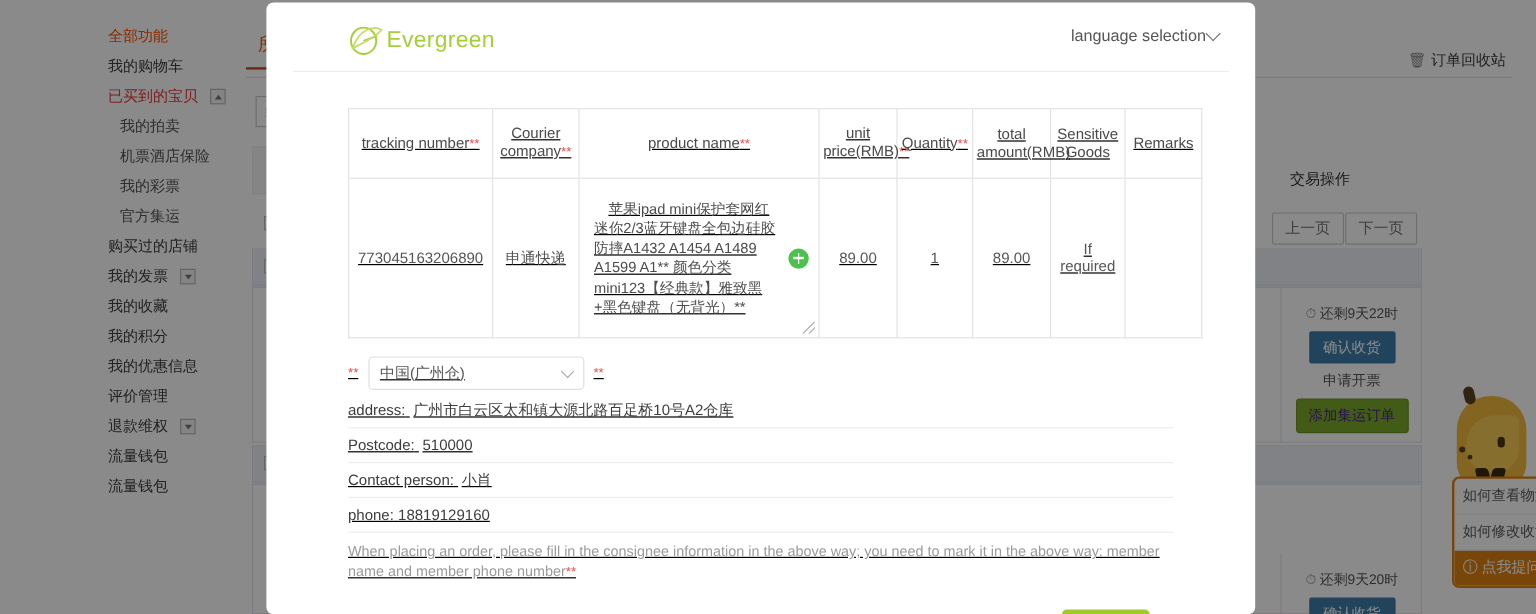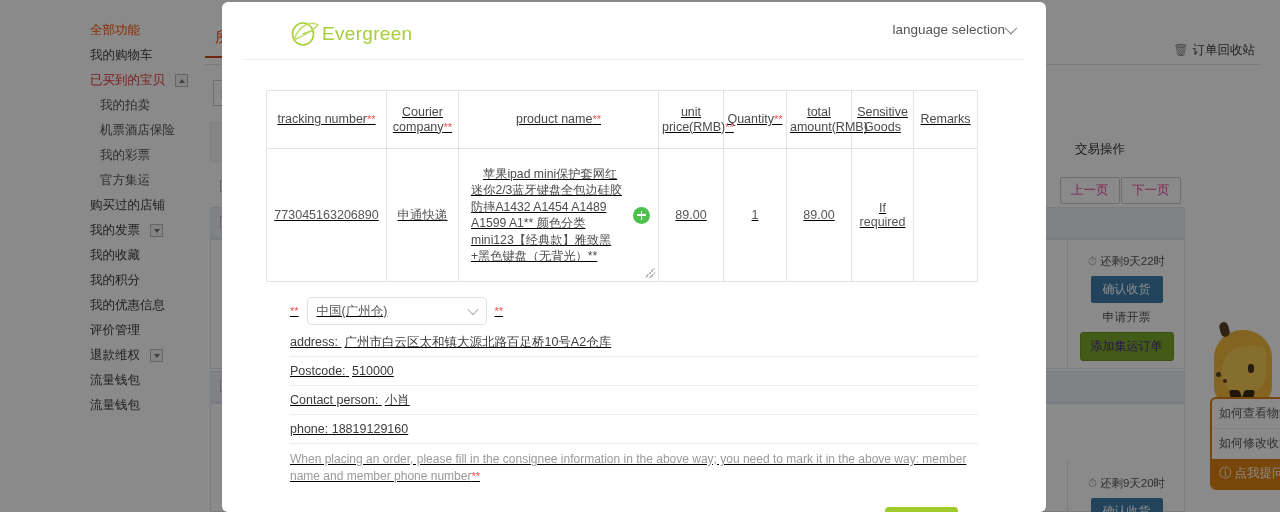--- a/index.html
+++ b/index.html
@@ -127,21 +127,21 @@
   .bg-caret {
     position: absolute;
     width: 0; height: 0;
     border-left: 4px solid transparent;
     border-right: 4px solid transparent;
     border-top: 5px solid #888;
   }
   .pgbtn {
     position: absolute;
     border: 1px solid #ccc; background: #fff;
-    font-size: 12.5px; color: #ec4899;
+    font-size: 12.5px; color: #737373;
     padding: 4px 10px; border-radius: 2px;
   }
 
   
   .mascot-wrap { position: absolute; right: 0px; top: 322px; width: 80px; height: 190px; }
   .mascot-body {
     position: absolute; left: 14px; top: 8px;
     width: 58px; height: 78px;
     background: #f2b93c;
     border-radius: 28px 28px 22px 22px;
@@ -223,21 +223,21 @@
     border-right: 1.4px solid #777;
     border-bottom: 1.4px solid #777;
     transform: rotate(45deg) translateY(-2px);
   }
   .head-rule {
     position: absolute; left: 22px; right: 22px; top: 57px;
     height: 1px; background: #ededed;
   }
 
   
-  .tbl-wrap { padding: 22px 68px 0 44px; }
+  .tbl-wrap { padding: 22px 68px 0 68px; }
   table.goods {
     width: 100%;
     border-collapse: collapse;
     table-layout: fixed;
   }
   table.goods th, table.goods td {
     border: 1px solid #e3e3e3;
     text-align: center;
     vertical-align: middle;
   }

